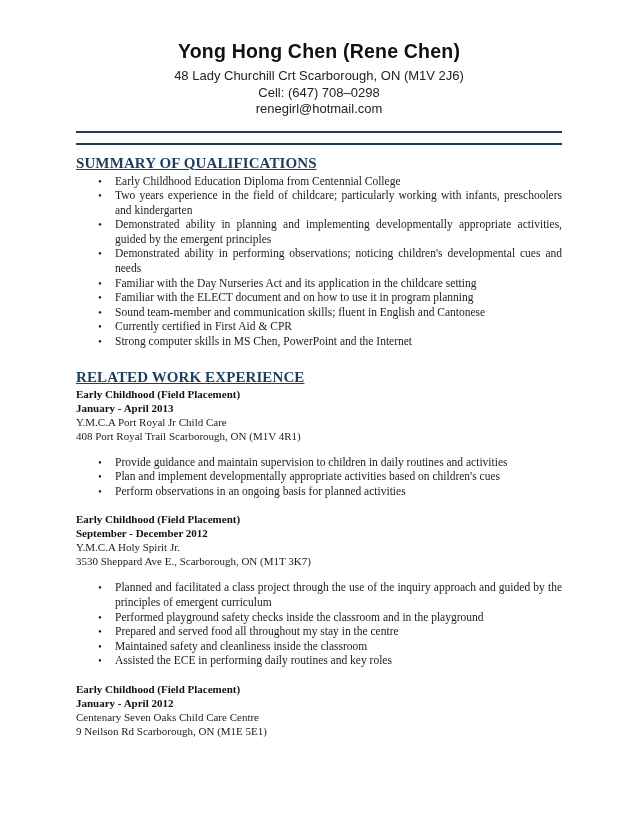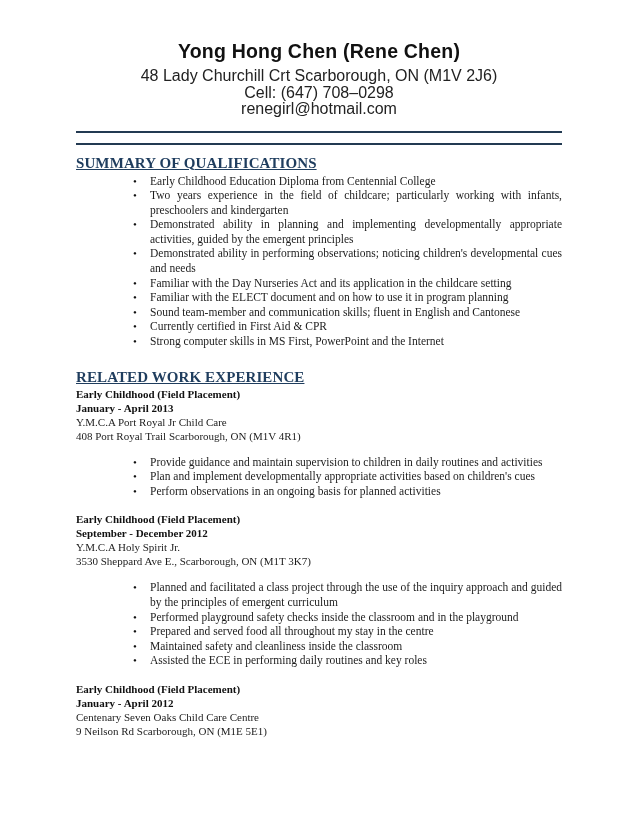--- a/index.html
+++ b/index.html
@@ -19,21 +19,21 @@
   
   .resume-header { text-align: center; }
   .candidate-name {
     margin: 0 0 5px 0;
     font-family: "Liberation Sans", "DejaVu Sans", sans-serif;
     font-size: 19.5px; font-weight: bold; color: #111111;
     letter-spacing: 0.2px;
   }
   .contact-line {
     font-family: "Liberation Sans", "DejaVu Sans", sans-serif;
-    font-size: 16px; line-height: 16.5px; color: #222222;
+    font-size: 13px; line-height: 16.5px; color: #222222;
   }
 
   .header-divider {
     margin-top: 13px;
     height: 10px;
     border-top: 2px solid var(--rule, #233a52);
     border-bottom: 2px solid var(--rule, #233a52);
   }
 
   
@@ -47,21 +47,20 @@
   .section-title.experience { margin-top: 20px; margin-bottom: 0; }
 
   ul.bullet-list {
     margin: 0; padding: 0 0 0 39px;
     list-style: none;
     font-size: 11.5px; line-height: 14.6px;
   }
   ul.bullet-list li {
     position: relative;
     text-align: justify;
-    margin-left: 35px;
   }
   ul.bullet-list li::before {
     content: "\2022";
     position: absolute;
     left: -17px; top: 0;
     font-size: 11px;
     color: #111111;
   }
 
   
@@ -90,21 +89,21 @@
     <div class="section-title">SUMMARY OF QUALIFICATIONS</div>
     <ul class="bullet-list">
       <li>Early Childhood Education Diploma from Centennial College</li>
       <li>Two years experience in the field of childcare; particularly working with infants, preschoolers and kindergarten</li>
       <li>Demonstrated ability in planning and implementing developmentally appropriate activities, guided by the emergent principles</li>
       <li>Demonstrated ability in performing observations; noticing children's developmental cues and needs</li>
       <li>Familiar with the Day Nurseries Act and its application in the childcare setting</li>
       <li>Familiar with the ELECT document and on how to use it in program planning</li>
       <li>Sound team-member and communication skills; fluent in English and Cantonese</li>
       <li>Currently certified in First Aid &amp; CPR</li>
-      <li>Strong computer skills in MS First, PowerPoint and the Internet</li>
+      <li>Strong computer skills in MS Chen, PowerPoint and the Internet</li>
     </ul>
   </div>
 
   <div>
     <div class="section-title experience">RELATED WORK EXPERIENCE</div>
 
     <div class="job-entry">
       <div class="job-header">
         <div class="job-role">Early Childhood (Field Placement)</div>
         <div class="job-dates">January - April 2013</div>

